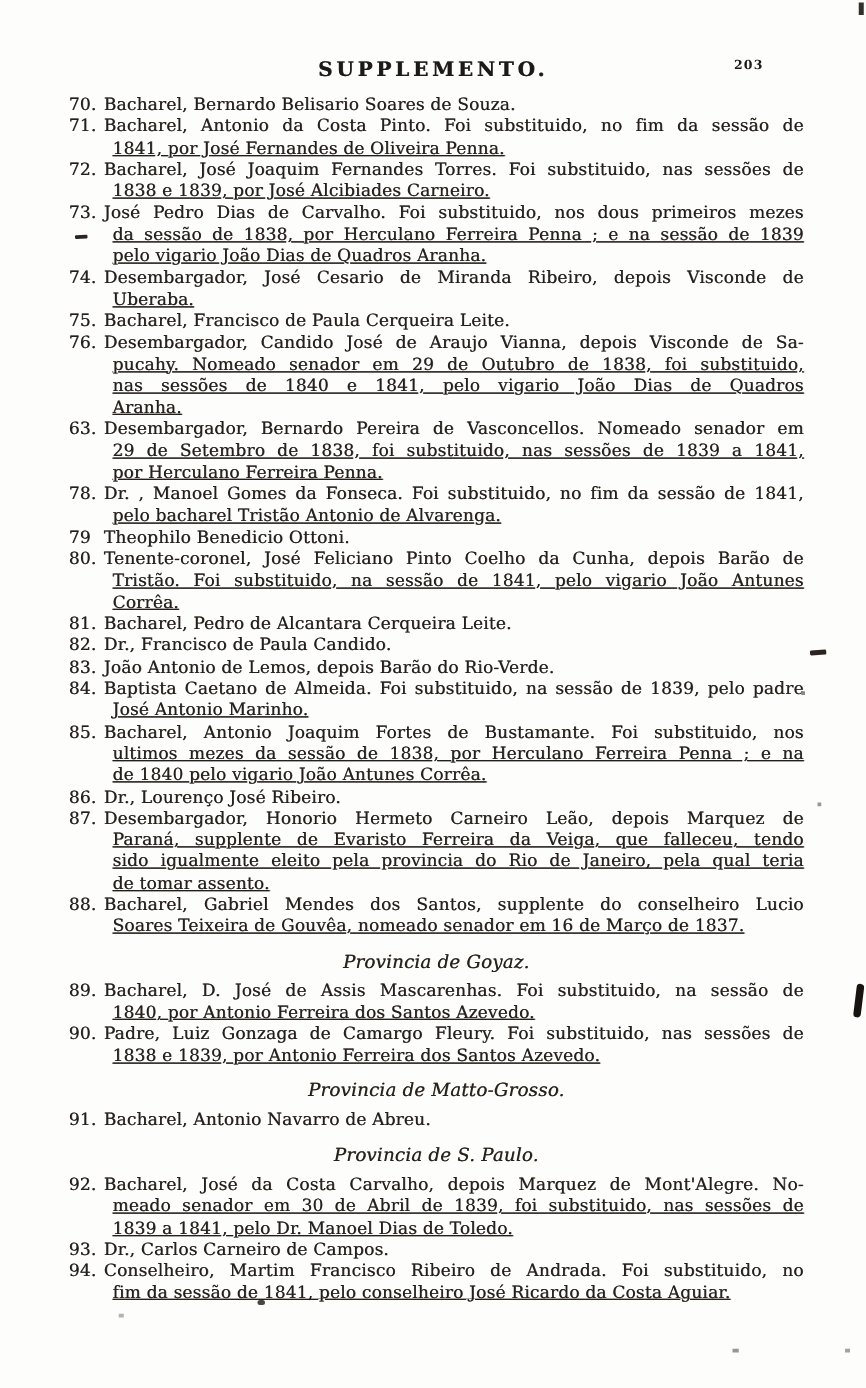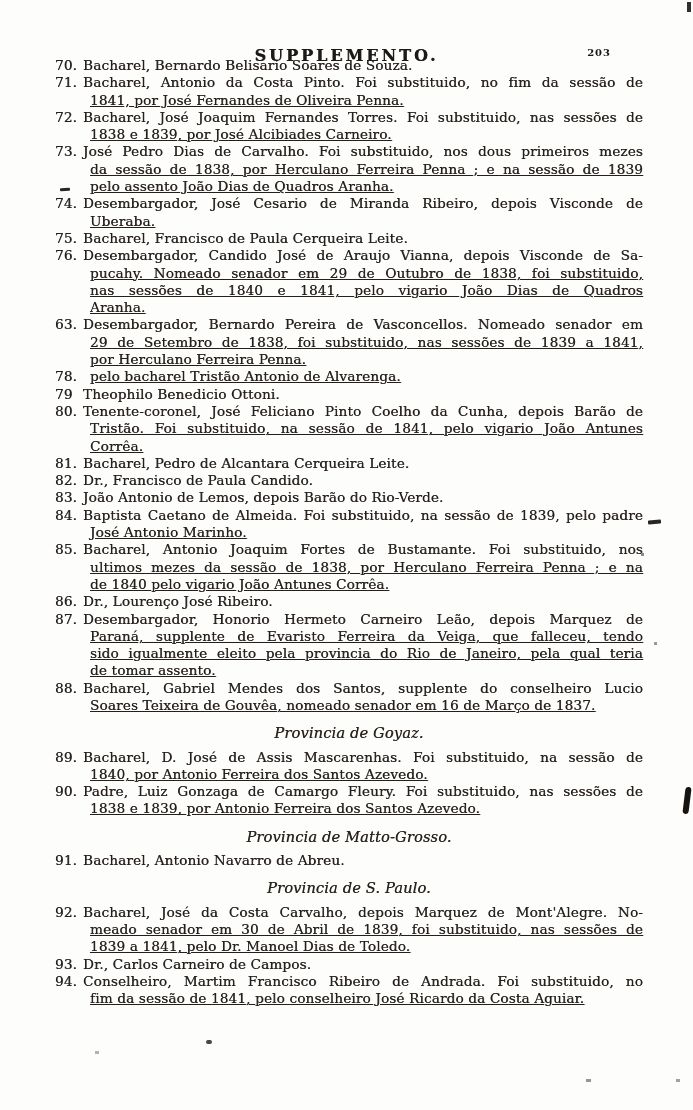--- a/index.html
+++ b/index.html
@@ -26,21 +26,21 @@
     text-shadow: 0.4px 0 0 rgba(28,25,22,0.8);
   }
   .page-number {
     position: absolute; top: 47px; right: 82px;
     font-weight: bold;
     font-size: 10px;
     letter-spacing: 1px;
     color: #1c1916;
   }
   .entry-list {
-    position: absolute; top: 57px; left: 55px; width: 588px;
+    position: absolute; top: 76px; left: 55px; width: 588px;
     font-size: 13.6px;
     line-height: 17.3px;
     letter-spacing: 0.15px;
     color: #241f1b;
     text-shadow: 0.35px 0 0 rgba(34,28,23,0.72);
   }
   .item { display: flex; }
   .num {
     flex: 0 0 28px;
     white-space: nowrap;
@@ -92,21 +92,21 @@
         <div class="lines">
           <div class="line">Bacharel, José Joaquim Fernandes Torres. Foi substituido, nas sessões de</div>
           <div class="line cont last">1838 e 1839, por José Alcibiades Carneiro.</div>
         </div>
       </div>
       <div class="item">
         <span class="num">73.</span>
         <div class="lines">
           <div class="line">José Pedro Dias de Carvalho. Foi substituido, nos dous primeiros mezes</div>
           <div class="line cont">da sessão de 1838, por Herculano Ferreira Penna ; e na sessão de 1839</div>
-          <div class="line cont last">pelo assento João Dias de Quadros Aranha.</div>
+          <div class="line cont last">pelo vigario João Dias de Quadros Aranha.</div>
         </div>
       </div>
       <div class="item">
         <span class="num">74.</span>
         <div class="lines">
           <div class="line">Desembargador, José Cesario de Miranda Ribeiro, depois Visconde de</div>
           <div class="line cont last">Uberaba.</div>
         </div>
       </div>
       <div class="item">
@@ -128,20 +128,21 @@
         <span class="num">63.</span>
         <div class="lines">
           <div class="line">Desembargador, Bernardo Pereira de Vasconcellos. Nomeado senador em</div>
           <div class="line cont">29 de Setembro de 1838, foi substituido, nas sessões de 1839 a 1841,</div>
           <div class="line cont last">por Herculano Ferreira Penna.</div>
         </div>
       </div>
       <div class="item">
         <span class="num">78.</span>
         <div class="lines">
+          <div class="line">Dr. , Manoel Gomes da Fonseca. Foi substituido, no fim da sessão de 1841,</div>
           <div class="line cont last">pelo bacharel Tristão Antonio de Alvarenga.</div>
         </div>
       </div>
       <div class="item">
         <span class="num">79</span>
         <div class="lines">
           <div class="line last">Theophilo Benedicio Ottoni.</div>
         </div>
       </div>
       <div class="item">

